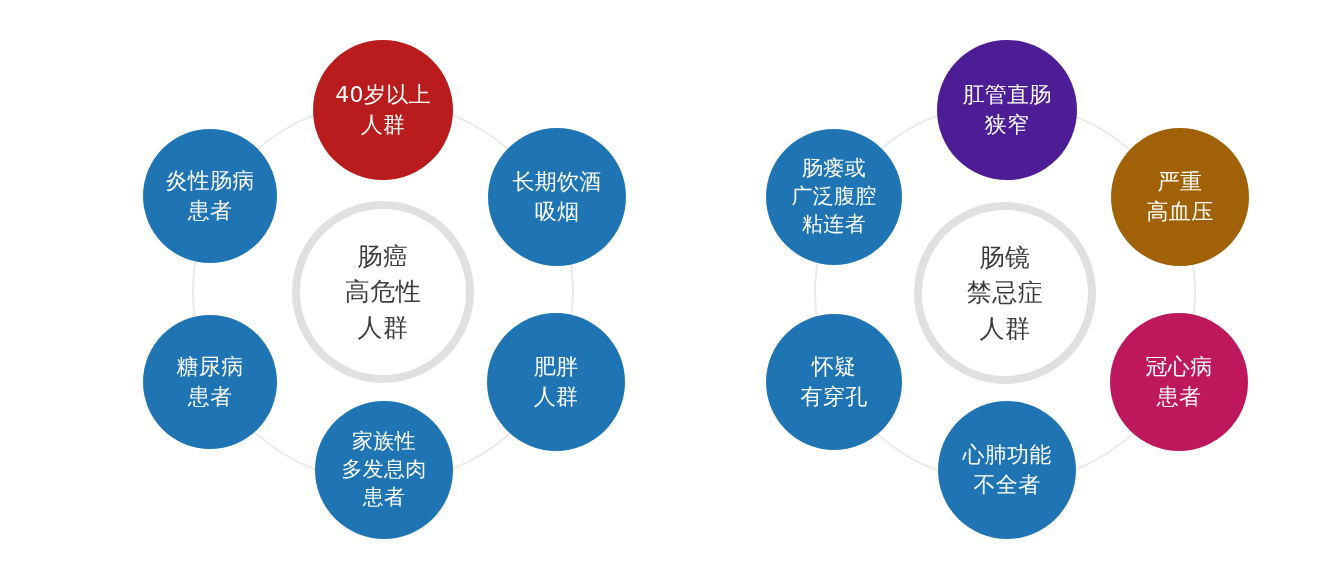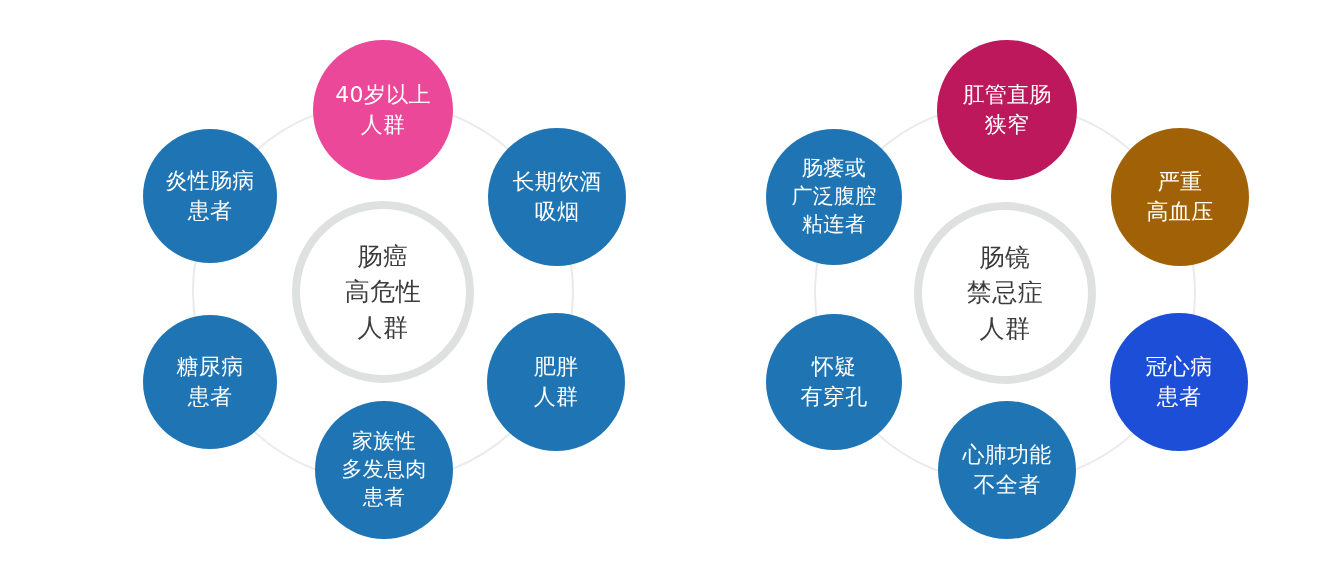--- a/index.html
+++ b/index.html
@@ -88,21 +88,21 @@
 
 <div class="canvas">
 
 <div class="cluster">
       <div class="ring" style="left: 192px; top: 101px; width: 382px; height: 382px; border-color: rgb(233, 234, 234);"></div>
       <div class="hub" style="left: 292px; top: 201px; width: 182px; height: 182px; border-color: rgb(223, 224, 224); background: rgb(255, 255, 255);">
         <div class="hub-text" style="color: rgb(60, 60, 60);">肠癌
 高危性
 人群</div>
       </div>
-      <div class="node" style="left: 313px; top: 40px; width: 140px; height: 140px; background: #ec4899;">
+      <div class="node" style="left: 313px; top: 40px; width: 140px; height: 140px; background: #b91c1c;">
         <div class="node-text" style="color: rgb(255, 255, 255);">40岁以上
 人群</div>
       </div>
       <div class="node" style="left: 488px; top: 128px; width: 138px; height: 138px; background: rgb(31, 117, 180);">
         <div class="node-text" style="color: rgb(255, 255, 255);">长期饮酒
 吸烟</div>
       </div>
       <div class="node" style="left: 487px; top: 313px; width: 138px; height: 138px; background: rgb(31, 117, 180);">
         <div class="node-text" style="color: rgb(255, 255, 255); font-family: Liberation Serif, serif;">肥胖
 人群</div>
@@ -121,29 +121,29 @@
 患者</div>
       </div>
     </div>
     <div class="cluster">
       <div class="ring" style="left: 814px; top: 102px; width: 382px; height: 382px; border-color: rgb(233, 234, 234);"></div>
       <div class="hub" style="left: 914px; top: 202px; width: 182px; height: 182px; border-color: rgb(223, 224, 224); background: rgb(255, 255, 255);">
         <div class="hub-text" style="color: rgb(60, 60, 60);">肠镜
 禁忌症
 人群</div>
       </div>
-      <div class="node" style="left: 937px; top: 40px; width: 140px; height: 140px; background: #be185d;">
+      <div class="node" style="left: 937px; top: 40px; width: 140px; height: 140px; background: #4c1d95;">
         <div class="node-text" style="color: rgb(255, 255, 255);">肛管直肠
 狭窄</div>
       </div>
       <div class="node" style="left: 1111px; top: 128px; width: 138px; height: 138px; background: #a16207;">
         <div class="node-text" style="color: rgb(255, 255, 255);">严重
 高血压</div>
       </div>
-      <div class="node" style="left: 1110px; top: 313px; width: 138px; height: 138px; background: #1d4ed8;">
+      <div class="node" style="left: 1110px; top: 313px; width: 138px; height: 138px; background: #be185d;">
         <div class="node-text" style="color: rgb(255, 255, 255);">冠心病
 患者</div>
       </div>
       <div class="node" style="left: 938px; top: 401px; width: 138px; height: 138px; background: rgb(31, 117, 180);">
         <div class="node-text" style="color: rgb(255, 255, 255);">心肺功能
 不全者</div>
       </div>
       <div class="node n3" style="left: 766px; top: 129px; width: 136px; height: 136px; background: rgb(31, 117, 180);">
         <div class="node-text" style="color: rgb(255, 255, 255);">肠瘘或
 广泛腹腔

